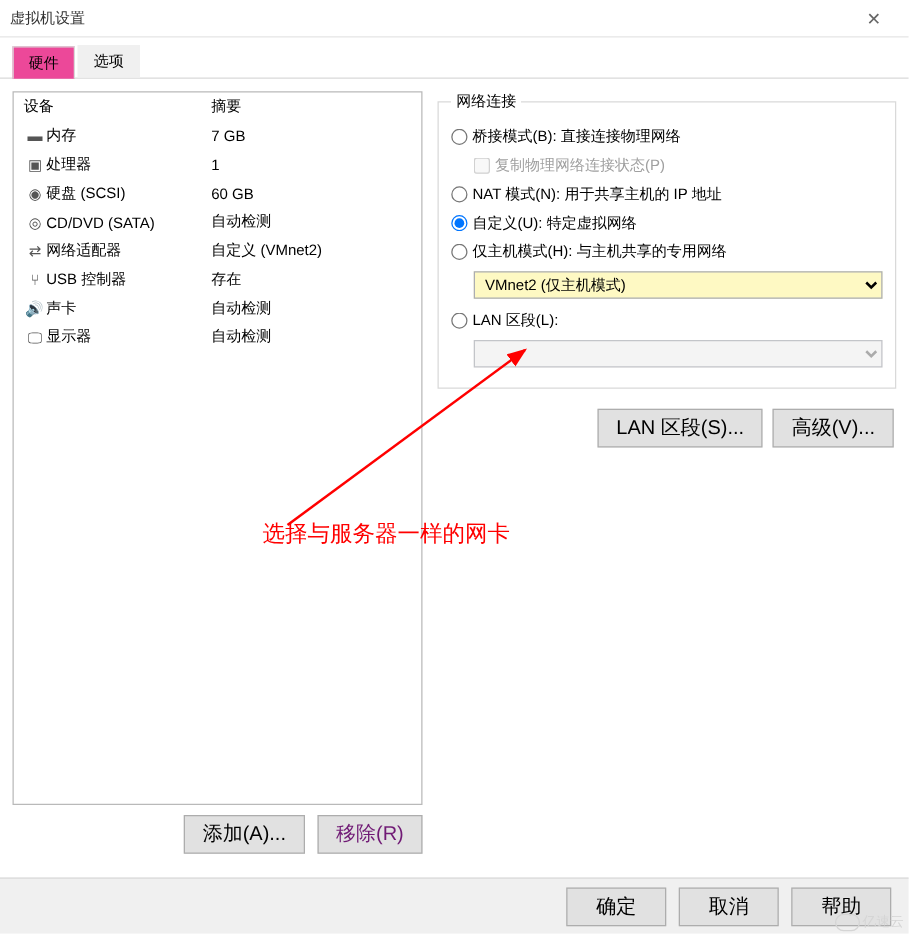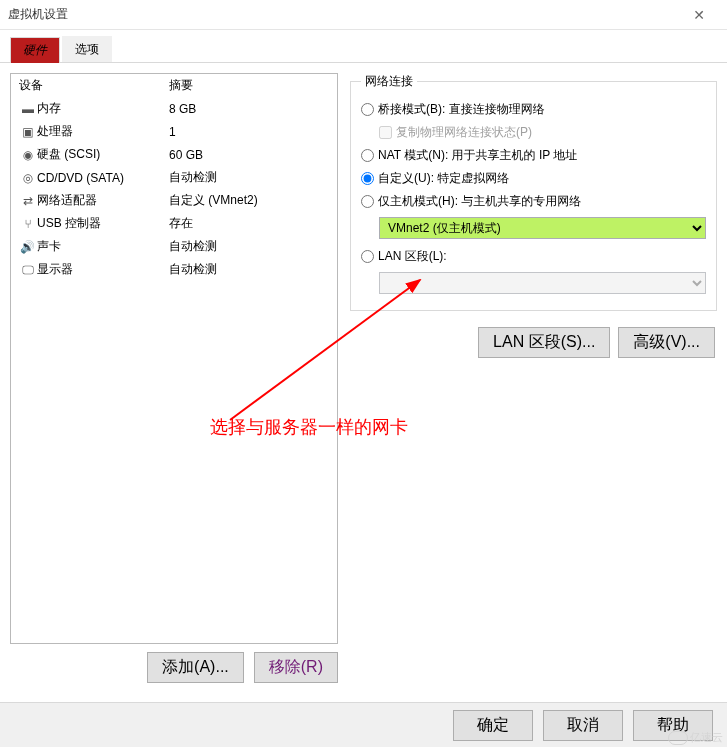--- a/index.html
+++ b/index.html
@@ -2,41 +2,41 @@
 <html><head>
   <meta charset="utf-8">
   <style>
     * { box-sizing: border-box; margin: 0; padding: 0; }
     body { font-family: "Microsoft YaHei", "SimSun", Arial, sans-serif; font-size: 12px; background: #fff; color: #000; width: 727px; height: 747px; position: relative; overflow: hidden; }
     .titlebar { height: 30px; display: flex; align-items: center; padding: 0 8px; border-bottom: 1px solid #e5e5e5; background: #fff; justify-content: flex-end; }
     .titlebar .title { flex: 1; font-size: 12px; color: #333; }
     .titlebar .close { width: 40px; height: 30px; display: flex; align-items: center; justify-content: center; cursor: pointer; color: #666; font-size: 14px; }
     .tabs { display: flex; padding: 6px 10px 0 10px; border-bottom: 1px solid #d9d9d9; }
     .tab { padding: 4px 12px; border: 1px solid transparent; border-bottom: none; cursor: pointer; background: #f0f0f0; margin-right: 2px; }
-    .tab.active { background: #b91c1c; border-color: #d9d9d9; position: relative; top: 1px; font-style: italic; }
+    .tab.active { background: #ec4899; border-color: #d9d9d9; position: relative; top: 1px; }
     .content { display: flex; padding: 10px; gap: 12px; height: 630px; }
     .left-panel { width: 328px; display: flex; flex-direction: column; }
     .device-list { flex: 1; border: 1px solid #b9b9b9; background: #fff; overflow: auto; position: relative; }
     .device-header { display: flex; font-weight: normal; padding: 3px 8px; }
     .device-header .col-device { width: 150px; }
     .device-header .col-summary { flex: 1; }
     .device-row { display: flex; padding: 3px 8px; align-items: center; }
     .device-row .icon { width: 18px; display: flex; justify-content: center; color: #555; }
     .device-row .name { width: 132px; }
     .device-row .summary { flex: 1; }
     .btn-row { display: flex; justify-content: flex-end; gap: 10px; padding-top: 8px; }
     .btn { padding: 4px 14px; border: 1px solid #adadad; background: #e1e1e1; cursor: pointer; font-family: inherit; font-size: 16px; min-width: 80px; }
     .btn:disabled { color: #701a75; }
     .right-panel { flex: 1; display: flex; flex-direction: column; gap: 10px; }
     fieldset { border: 1px solid #d9d9d9; padding: 8px 10px 10px 10px; }
     legend { padding: 0 4px; font-size: 12px; }
     .checkbox-row, .radio-row { display: flex; align-items: center; padding: 3px 0; gap: 4px; }
     .radio-indent { padding-left: 18px; }
     .disabled-text { color: #a0a0a0; }
-    select { width: 100%; padding: 2px 4px; border: 1px solid #abadb3; font-family: inherit; font-size: 12px; background: #bef264; }
+    select { width: 100%; padding: 2px 4px; border: 1px solid #abadb3; font-family: inherit; font-size: 12px; background: #fef9c3; }
     select:disabled { background: #f0f0f0; color: #888; }
     .select-indent { margin: 4px 0 6px 18px; }
     .action-buttons { display: flex; justify-content: flex-end; gap: 8px; padding: 6px 2px; }
     .footer { position: absolute; bottom: 0; left: 0; right: 0; height: 45px; border-top: 1px solid #d9d9d9; display: flex; justify-content: flex-end; align-items: center; gap: 10px; padding: 0 14px; background: #f0f0f0; }
     .annotation { position: absolute; color: #ff0000; font-size: 18px; top: 415px; left: 210px; }
     .arrow-svg { position: absolute; top: 275px; left: 225px; pointer-events: none; }
     .watermark { position: absolute; right: 4px; bottom: 2px; color: #d5d5d5; font-size: 11px; display:flex; align-items:center; gap:2px;}
     .watermark .cloud { width:20px; height:14px; border:1px solid #d5d5d5; border-radius:8px; position:relative;}
     input[type=checkbox], input[type=radio] { margin: 0; }
   </style>
@@ -57,21 +57,21 @@
   <div class="left-panel">
     <div class="device-list">
       <div class="device-header">
         <span class="col-device">设备</span>
         <span class="col-summary">摘要</span>
       </div>
       <div id="device-rows">
           <div class="device-row">
             <span class="icon">▬</span>
             <span class="name">内存</span>
-            <span class="summary">8 GB</span>
+            <span class="summary">7 GB</span>
           </div>
           <div class="device-row">
             <span class="icon">▣</span>
             <span class="name">处理器</span>
             <span class="summary">1</span>
           </div>
           <div class="device-row">
             <span class="icon">◉</span>
             <span class="name">硬盘 (SCSI)</span>
             <span class="summary">60 GB</span>

